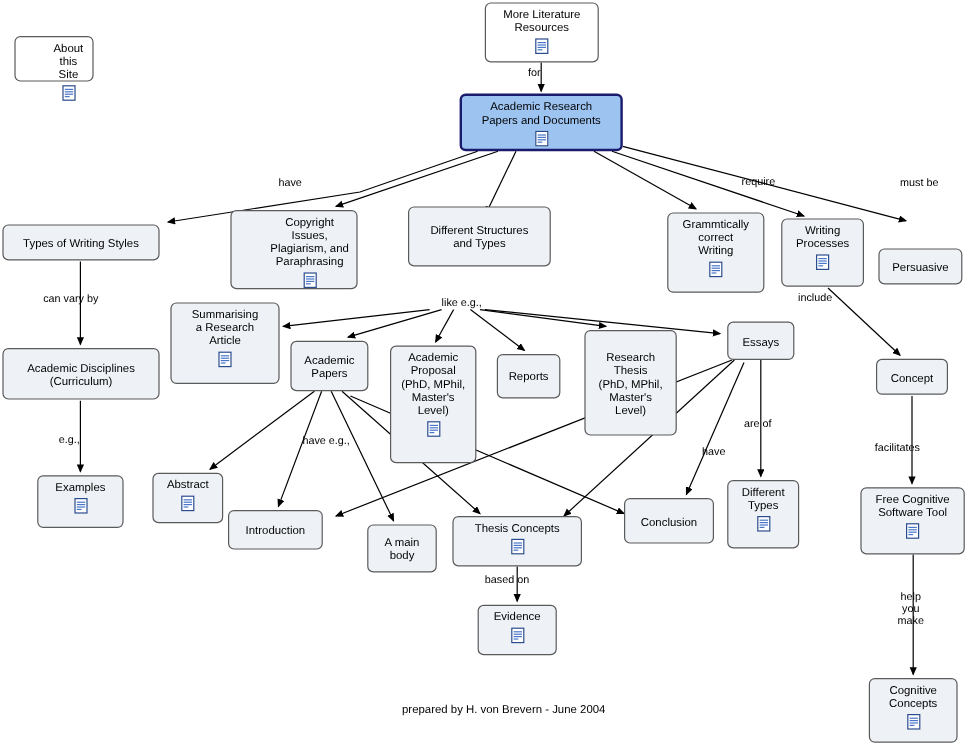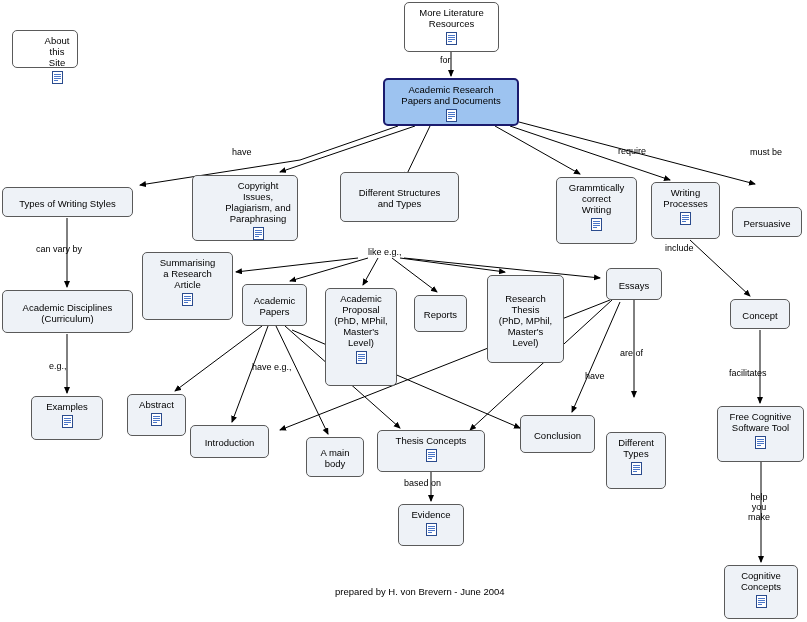--- a/index.html
+++ b/index.html
@@ -344,21 +344,21 @@
         <span class="ln l2"></span>
         <span class="ln l3"></span>
         <span class="ln l4"></span>
       </span>
   </div>
 
   <div class="node" style="left:520px; top:415px; width:75px; height:38px; justify-content:center;">
     <span class="label">Conclusion</span>
   </div>
 
-  <div class="node" style="left:606px; top:400px; width:60px; height:57px;margin-top:32px;">
+  <div class="node" style="left:606px; top:400px; width:60px; height:57px;">
     <span class="label">Different
 Types</span>
     <span class="doc-icon">
         <span class="sheet"></span>
         <span class="ln l1"></span>
         <span class="ln l2"></span>
         <span class="ln l3"></span>
         <span class="ln l4"></span>
       </span>
   </div>

